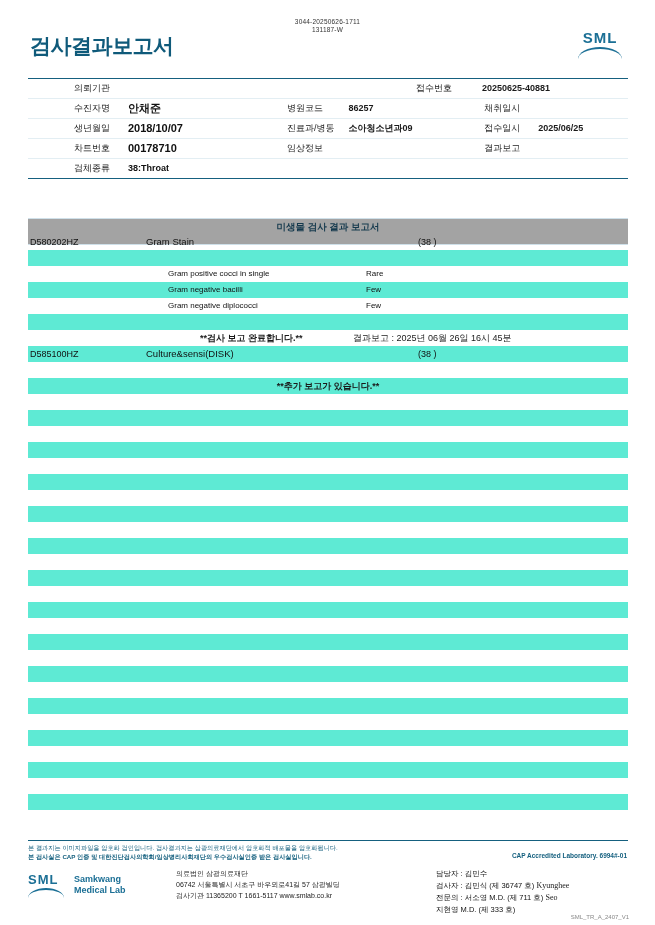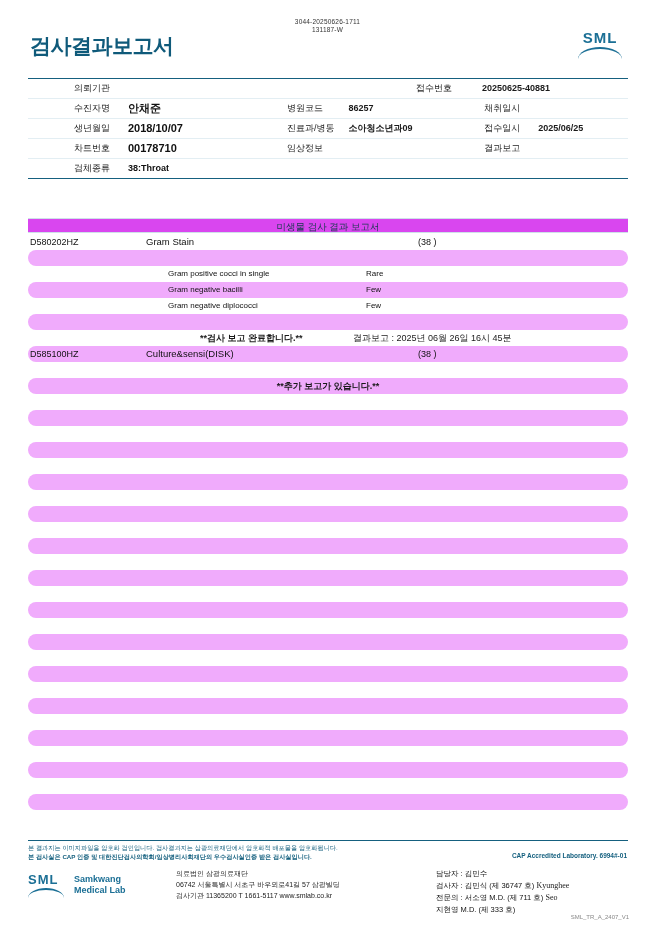--- a/index.html
+++ b/index.html
@@ -51,30 +51,30 @@
   .c-l2{width:76px;}
   .c-v2{width:120px;}
   .c-l3{width:66px;}
   .c-v3{width:120px;}
   .val-lg{font-size:11px;font-weight:bold;}
   .val-sm{font-size:9px;font-weight:bold;}
   .specimen-row .c-v1{font-size:9px;font-weight:bold;}
 
   
   .res-title{
-    position:absolute;left:28px;top:218px;width:600px;height:15px;
-    background:#d946ef;border-top:1px solid #cfe0e9;border-bottom:1px solid #cfe0e9;
-    font-size:9.5px;font-weight:normal;text-align:center;line-height:15px;color:#14394d;
+    position:absolute;left:28px;top:218px;width:600px;height:27px;
+    background:#a3a3a3;border-top:1px solid #cfe0e9;border-bottom:1px solid #cfe0e9;
+    font-size:9.5px;font-weight:bold;text-align:center;line-height:15px;color:#14394d;
     box-sizing:border-box;
   }
   .results{
     position:absolute;left:28px;top:234px;width:600px;
   }
   .rrow{height:16px;box-sizing:border-box;position:relative;}
-  .rrow.alt{background:#f0abfc;border-radius:8px;}
+  .rrow.alt{background:#5eead4;}
   .rrow .code{position:absolute;left:2px;top:0;font-size:9px;line-height:16px;color:#111;}
   .rrow .nm{position:absolute;left:118px;top:0;font-size:9.5px;line-height:16px;color:#111;}
   .rrow .nm.ind{left:140px;font-size:8px;}
   .rrow .rv{position:absolute;left:338px;top:0;font-size:8px;line-height:16px;color:#111;}
   .rrow .paren{position:absolute;left:390px;top:0;font-size:9px;line-height:16px;color:#111;}
   .rrow .center{position:absolute;left:0;width:600px;text-align:center;font-size:9px;line-height:16px;font-weight:bold;}
   .rrow .note-l{position:absolute;left:172px;top:0;font-size:9px;line-height:16px;font-weight:bold;}
   .rrow .note-r{position:absolute;left:325px;top:0;font-size:9px;line-height:16px;}
 
   

